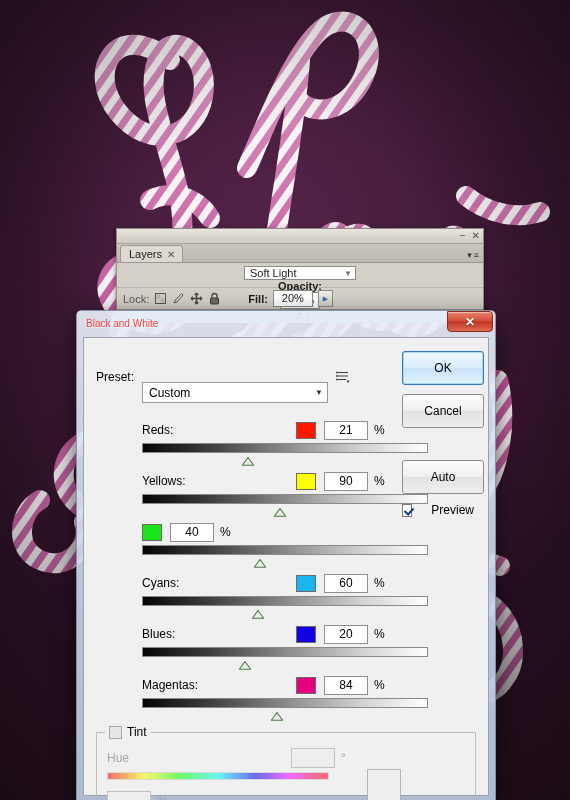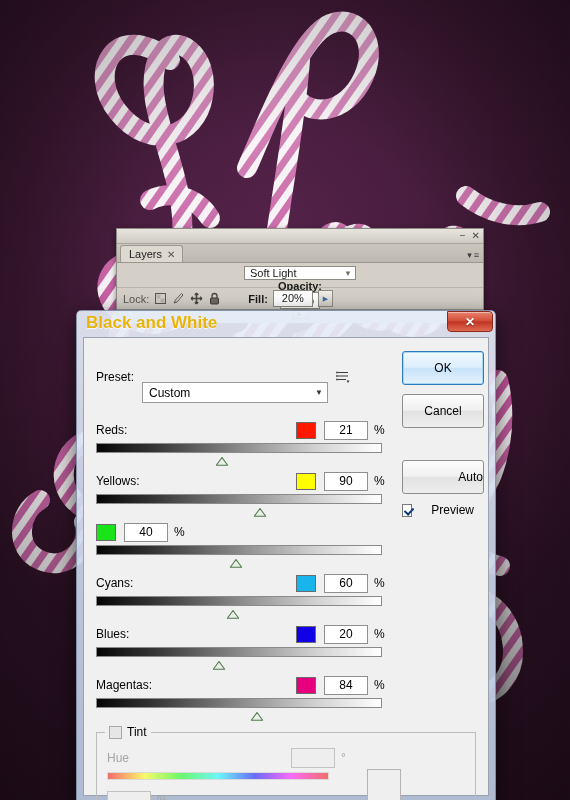--- a/index.html
+++ b/index.html
@@ -121,23 +121,22 @@
         rgba(206,219,238,.90) 46%,
         rgba(190,206,230,.90) 100%);
     border: 1px solid rgba(120,135,160,.85);
     border-radius: 5px 5px 0 0;
   }
   .bw-titlebar {
     position: absolute; left: 0; top: 0; right: 0; height: 26px;
     display: flex; align-items: center;
   }
   .bw-title {
-    margin-left: 10px; font-size: 17px; color: #eab308;
+    margin-left: 10px; font-size: 10px; color: #ef4444;
     text-shadow: 0 1px 1px rgba(255,255,255,.8);
-    font-weight: bold;
   }
   .bw-close {
     position: absolute; right: 3px; top: 1px;
     width: 46px; height: 21px;
     border-radius: 0 4px 4px 4px;
     background: linear-gradient(180deg, #e8836f 0%, #d34f38 45%, #c03523 52%, #e06a52 100%);
     border: 1px solid #8d2a1c;
     box-shadow: inset 0 1px 0 rgba(255,255,255,.45);
     display: flex; align-items: center; justify-content: center;
     color: #fff; font-size: 12px; font-weight: bold;
@@ -158,21 +157,21 @@
   .preset-label { font-size: 12px; color: #000; }
   .preset-select {
     width: 186px; height: 21px; background: #fff;
     border: 1px solid #9a9a9a;
     display: flex; align-items: center; justify-content: space-between;
     padding: 0 4px 0 6px; font-size: 12px; color: #000; margin-top: 32px;
   }
   .preset-select .caret { font-size: 8px; color: #333; }
   .preset-menu-ico { width: 16px; height: 16px; }
 
-  .slider-block { margin-bottom: 11px; }
+  .slider-block { margin-bottom: 11px; margin-left: 46px; }
   .slider-head {
     display: flex; align-items: center; height: 20px; margin-bottom: 3px;
   }
   .slider-name { font-size: 12px; color: #000; flex: 1; }
   .swatch {
     width: 20px; height: 17px; border: 1px solid #6b6b6b; margin-right: 8px;
   }
   .val-input {
     width: 44px; height: 19px; background: #fff; border: 1px solid #8f8f8f;
     font-size: 12px; color: #000; text-align: center; line-height: 17px;
@@ -197,21 +196,21 @@
     font-size: 12px; color: #000;
     background: linear-gradient(180deg, #fdfdfd 0%, #f0f0f0 48%, #e2e2e2 50%, #eeeeee 100%);
     border: 1px solid #8d8d8d; border-radius: 3px;
     margin-bottom: 9px;
   }
   .btn.default {
     border: 1px solid #2d7bbd;
     background: linear-gradient(180deg, #f2f9ff 0%, #dceefc 48%, #c6e3fa 50%, #e4f2fe 100%);
     box-shadow: 0 0 0 1px #a8d6f5 inset;
   }
-  .btn.gap { margin-top: 32px; justify-content: flex-end; }
+  .btn.gap { margin-top: 32px; }
   .chk-row { display: flex; align-items: center; gap: 19px; margin-top: 9px; }
   .chkbox {
     width: 13px; height: 13px; background: #fff; border: 1px solid #7a7a7a;
     position: relative;
   }
   .chkbox.checked::after {
     content: ""; position: absolute; left: 3px; top: 1px;
     width: 4px; height: 7px; border: solid #0b3c7a;
     border-width: 0 2px 2px 0; transform: rotate(42deg);
   }

